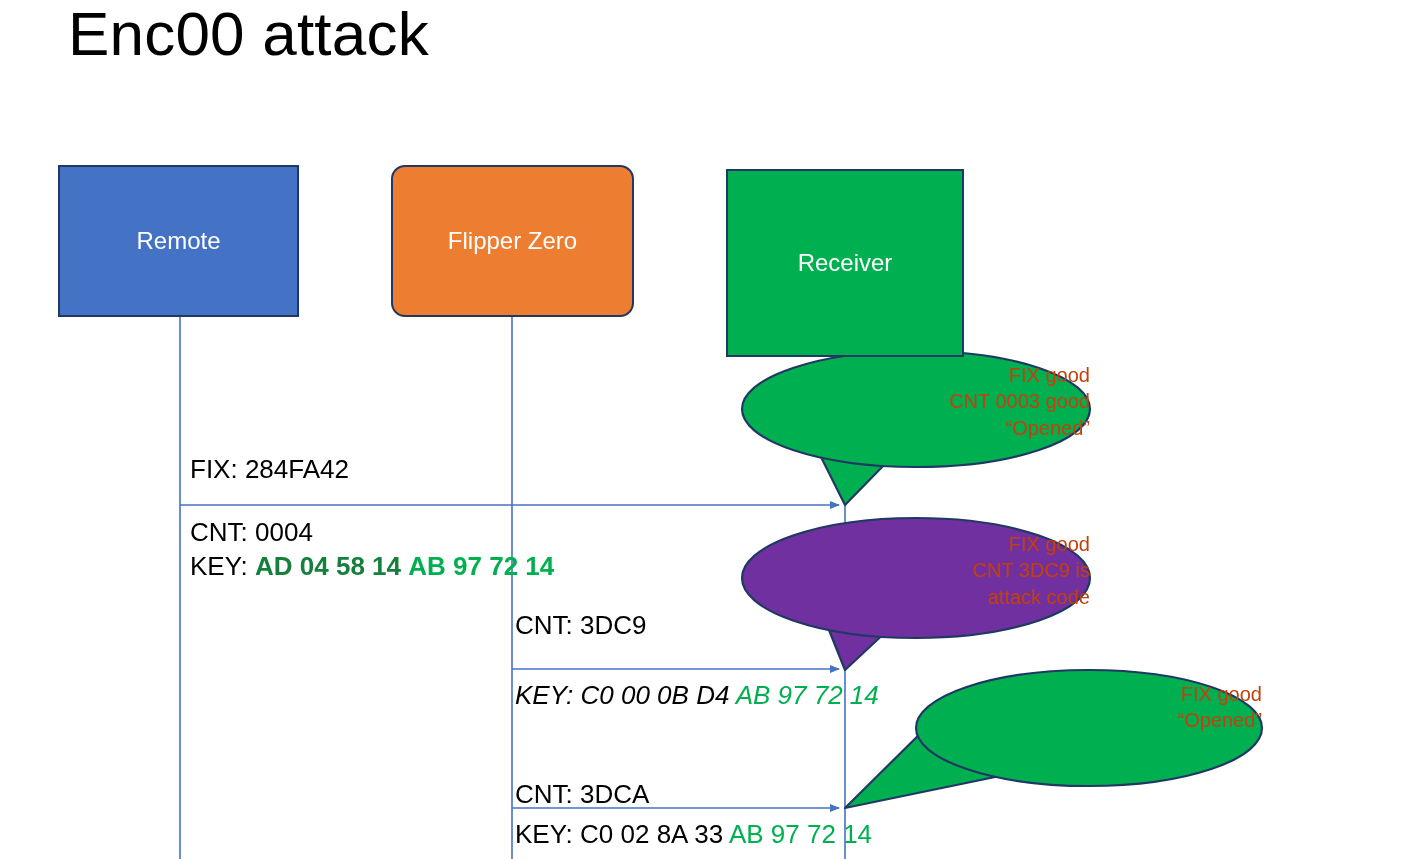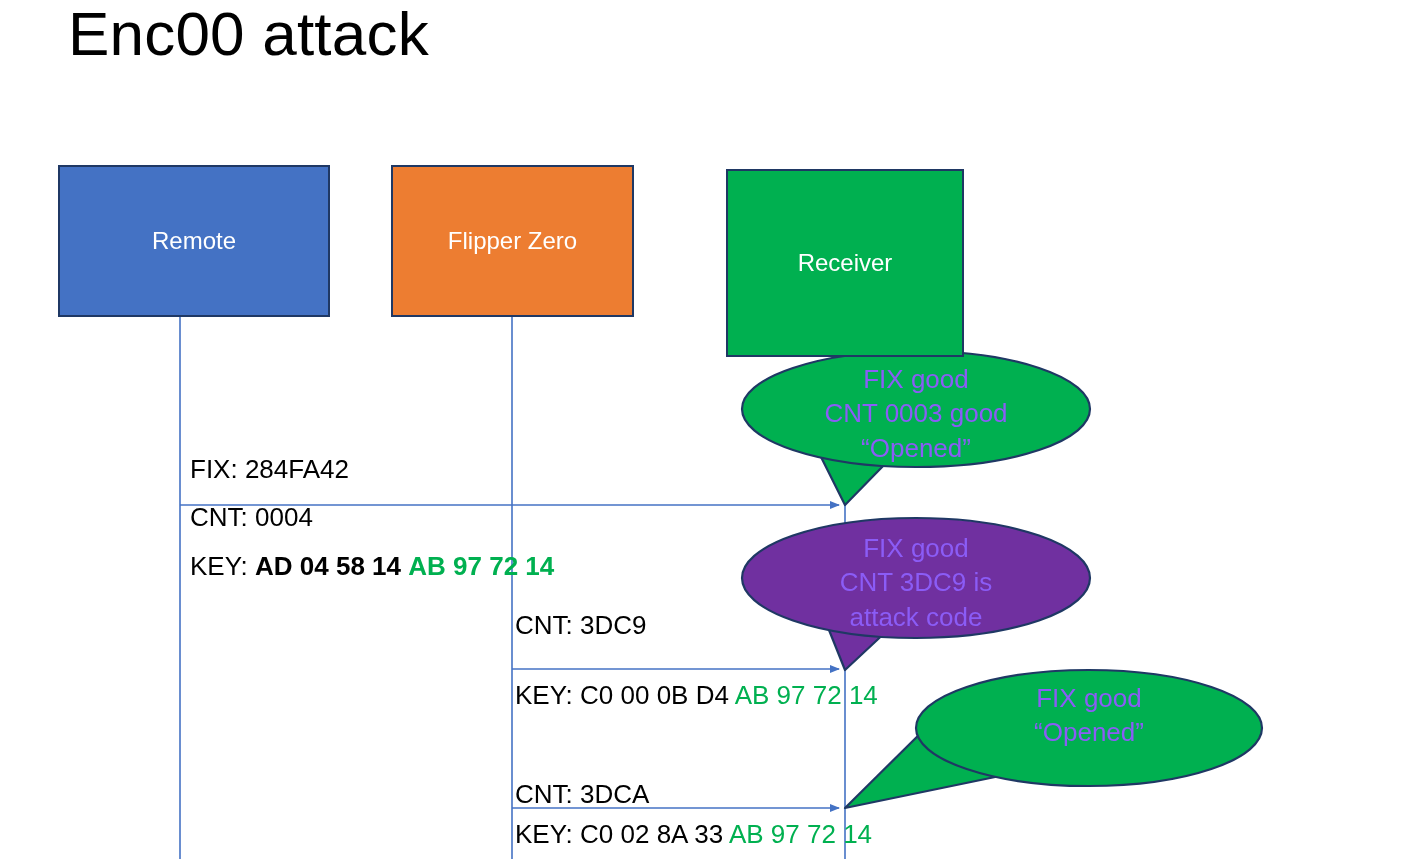--- a/index.html
+++ b/index.html
@@ -57,30 +57,30 @@
     overflow: visible;
   }
   
   .msg {
     position: absolute;
     font-size: 26px;
     color: #000000;
     white-space: nowrap;
     line-height: 1.0;
   }
-  .k-red   { color: #000000; font-weight: bold; }
+  .k-red   { color: #15803d; font-weight: bold; }
   .k-green { color: #00B050; font-weight: bold; }
   .k-green-n { color: #00B050; font-weight: normal; }
 
   
   .bubble-text {
     position: absolute;
-    color: #8b5cf6;
-    font-size: 26px;
-    text-align: center;
+    color: #c2410c;
+    font-size: 20px;
+    text-align: right;
     line-height: 1.32;
     white-space: nowrap;
     pointer-events: none;
   }
 </style>
 </head>
 <body>
 
 <div id="slide">
 
@@ -110,49 +110,49 @@
       <path d="M 825,620 L 845,670 L 890,628 Z" fill="#7030A0" stroke="#1F3864" stroke-width="2.2" stroke-linejoin="round"></path>
       <ellipse cx="916" cy="578" rx="174" ry="60" fill="#7030A0" stroke="#1F3864" stroke-width="2.2"></ellipse>
     </g>
 
     <g>
       <path d="M 938,716 L 845,808 L 1000,776 Z" fill="#00B050" stroke="#1F3864" stroke-width="2.2" stroke-linejoin="round"></path>
       <ellipse cx="1089" cy="728" rx="173" ry="58" fill="#00B050" stroke="#1F3864" stroke-width="2.2"></ellipse>
     </g>
   </svg>
 
-  <div class="actor-box" style="left:58px; top:165px; width:272px; height:152px; background:#4472C4;">
+  <div class="actor-box" style="left:58px; top:165px; width:241px; height:152px; background:#4472C4;">
     <span class="actor-label">Remote</span>
   </div>
 
-  <div class="actor-box" style="left:391px; top:165px; width:243px; height:152px; background:#ED7D31;">
+  <div class="actor-box" style="left:391px; top:165px; width:243px; height:152px; background:#ED7D31;border-radius:14px;">
     <span class="actor-label">Flipper Zero</span>
   </div>
 
   <div class="actor-box" style="left:726px; top:169px; width:238px; height:188px; background:#00B050;">
     <span class="actor-label">Receiver</span>
   </div>
 
   <div class="msg" style="left:190px; top:456px;">
     <span>FIX: 284FA42</span>
   </div>
 
-  <div class="msg" style="left:190px; top:504px;">
+  <div class="msg" style="left:190px; top:519px;">
     <span>CNT: 0004</span>
   </div>
 
   <div class="msg" style="left:190px; top:553px;">
     <span>KEY: </span><span class="k-red">AD 04 58 14</span><span>&nbsp;</span><span class="k-green">AB 97 72 14</span>
   </div>
 
   <div class="msg" style="left:515px; top:612px;">
     <span>CNT: 3DC9</span>
   </div>
 
-  <div class="msg" style="left:515px; top:682px;">
+  <div class="msg" style="left:515px; top:682px;font-style:italic;">
     <span>KEY: C0 00 0B D4 </span><span class="k-green-n">AB 97 72 14</span>
   </div>
 
   <div class="msg" style="left:515px; top:781px;">
     <span>CNT: 3DCA</span>
   </div>
 
   <div class="msg" style="left:515px; top:821px;">
     <span>KEY: C0 02 8A 33 </span><span class="k-green-n">AB 97 72 14</span>
   </div>

